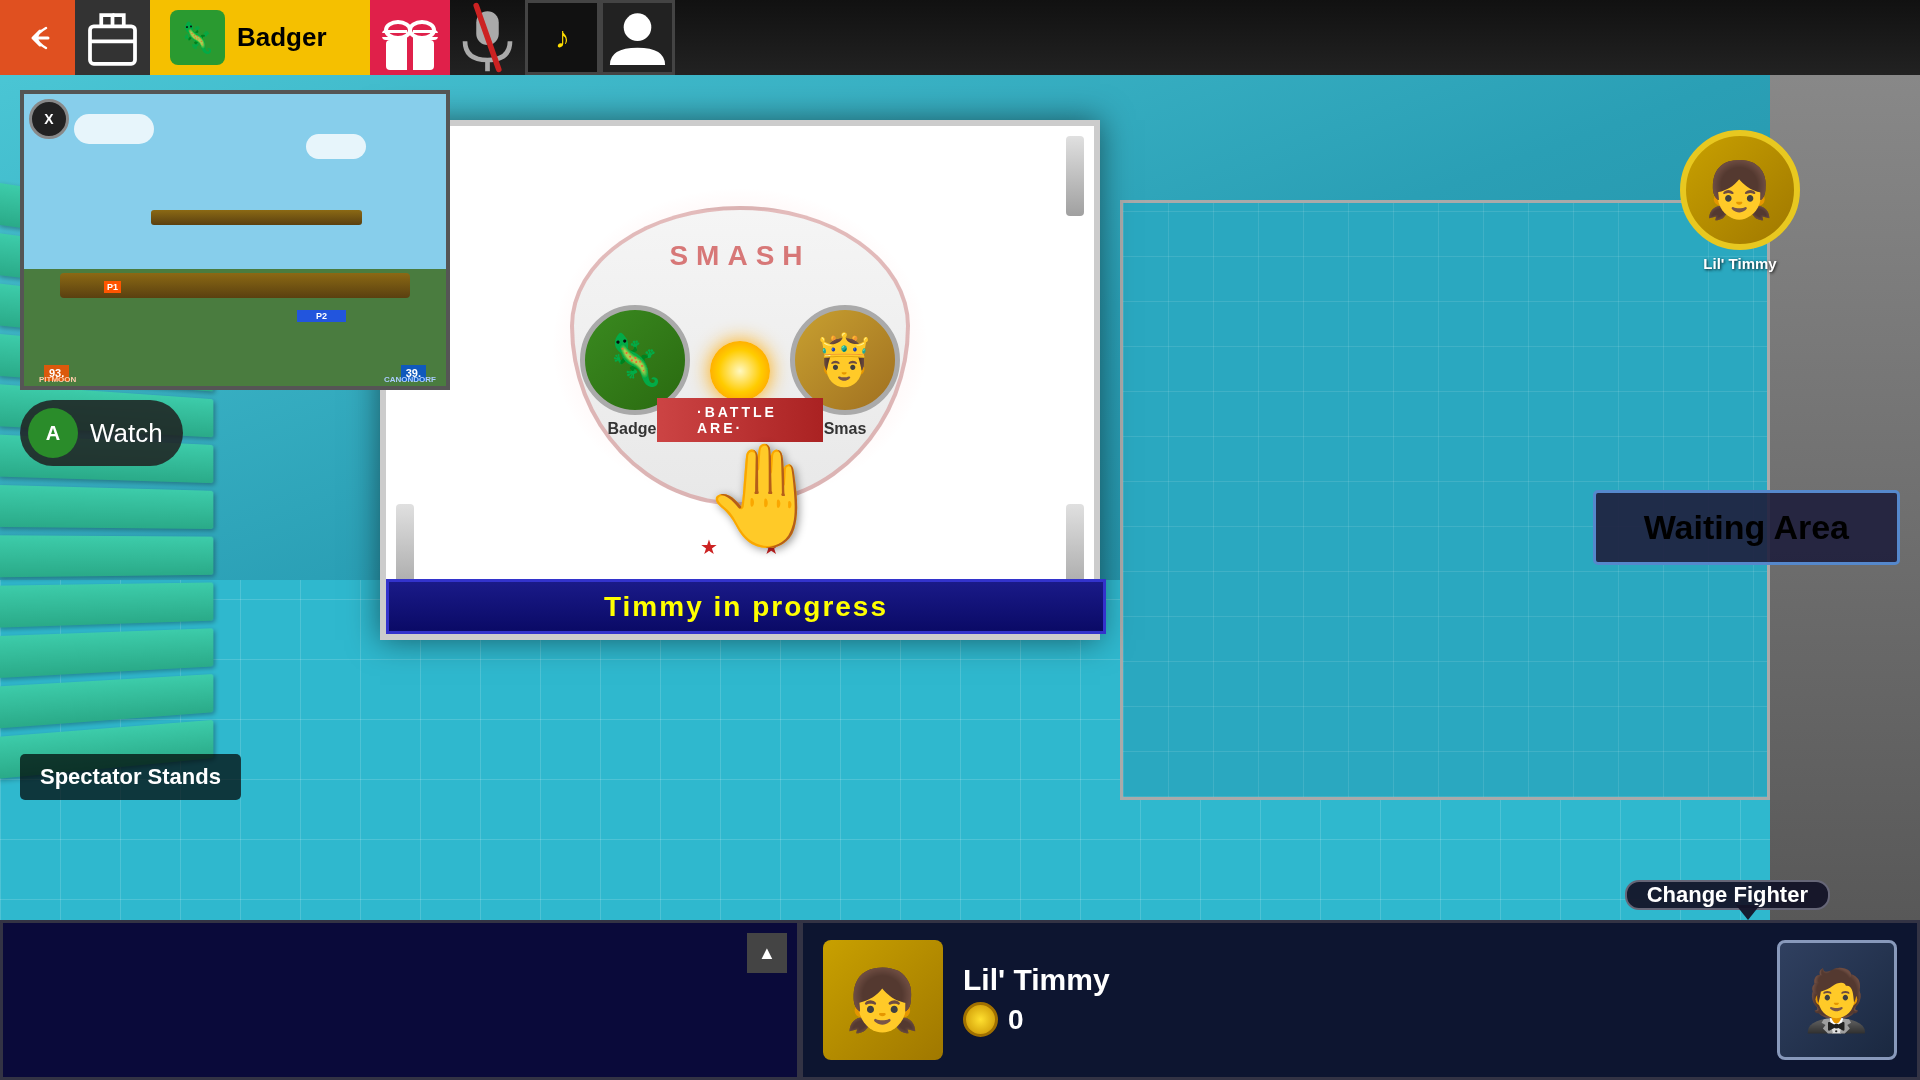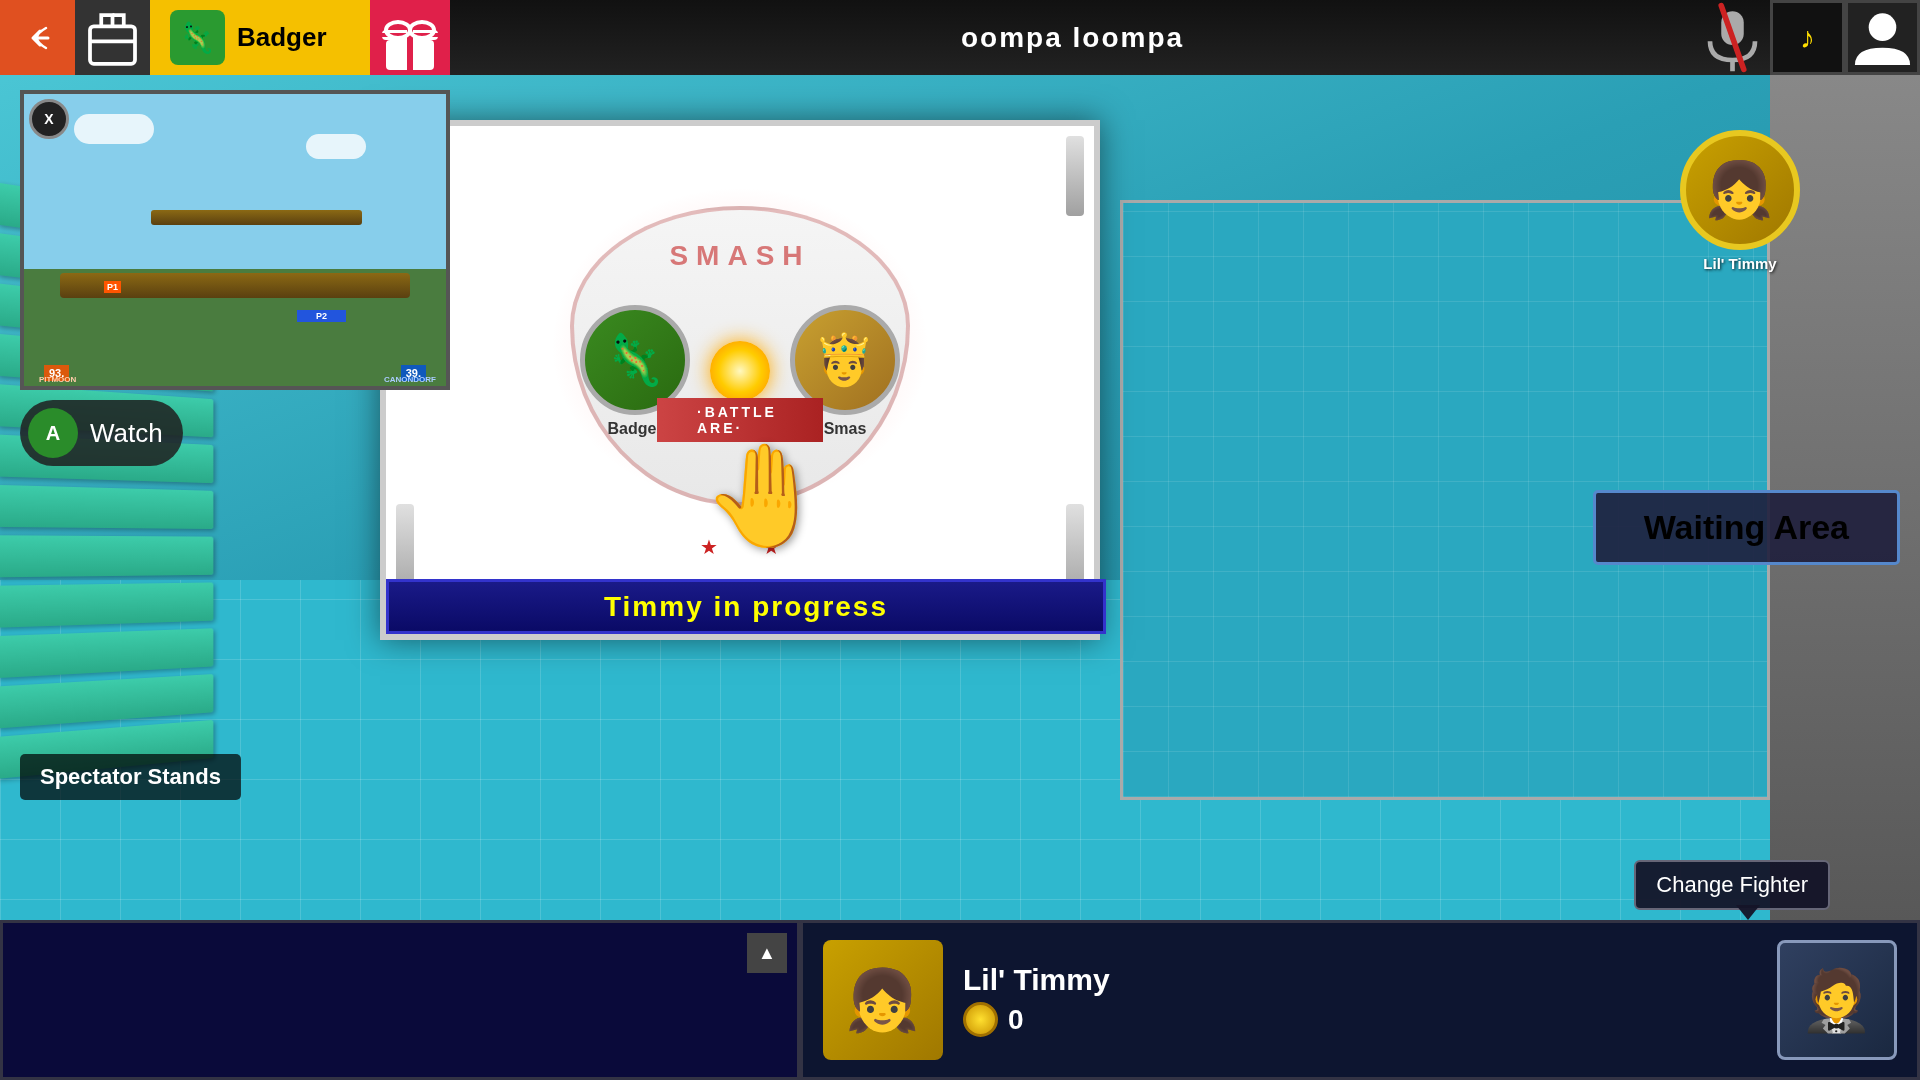--- a/index.html
+++ b/index.html
@@ -700,23 +700,23 @@
       font-weight: 900;
     }
 
     .change-fighter-label {
       position: absolute;
       bottom: 170px;
       right: 90px;
       background: rgba(20,20,40,0.95);
       color: white;
       font-size: 22px;
-      font-weight: 400;
-      padding: 10px 20px;
-      border-radius: 6px;
+      font-weight: 700;
+      padding: 0 20px;
+      border-radius: 14px;
       z-index: 50;
       white-space: nowrap;
       border: 2px solid #667;
     }
 
     .change-fighter-arrow {
       position: absolute;
       bottom: 160px;
       right: 160px;
       width: 0;
@@ -964,21 +964,20 @@
   <div class="header-gift">
     <svg viewBox="0 0 40 40" fill="white">
       <rect x="6" y="16" width="28" height="5" rx="2"></rect>
       <rect x="8" y="21" width="24" height="15" rx="2"></rect>
       <path d="M20 16 L20 36" stroke="#e0204a" stroke-width="3"></path>
       <path d="M6 18.5 L34 18.5" stroke="#e0204a" stroke-width="2"></path>
       <ellipse cx="14" cy="16" rx="6" ry="4" fill="none" stroke="white" stroke-width="2"></ellipse>
       <ellipse cx="26" cy="16" rx="6" ry="4" fill="none" stroke="white" stroke-width="2"></ellipse>
     </svg>
   </div>
-  <div class="header-title">oompa loompa</div>
   <div class="header-mic">
     <svg viewBox="0 0 40 40" fill="none">
       <rect x="14" y="6" width="12" height="18" rx="6" fill="#aaa"></rect>
       <path d="M8 22 Q8 32 20 32 Q32 32 32 22" stroke="#aaa" stroke-width="2.5" fill="none"></path>
       <line x1="20" y1="32" x2="20" y2="38" stroke="#aaa" stroke-width="2.5"></line>
       <line x1="14" y1="3" x2="26" y2="37" stroke="#cc2222" stroke-width="3" stroke-linecap="round"></line>
     </svg>
   </div>
   <div class="header-music">
     <span style="color:#ffdd00; font-size:30px;">♪</span>

